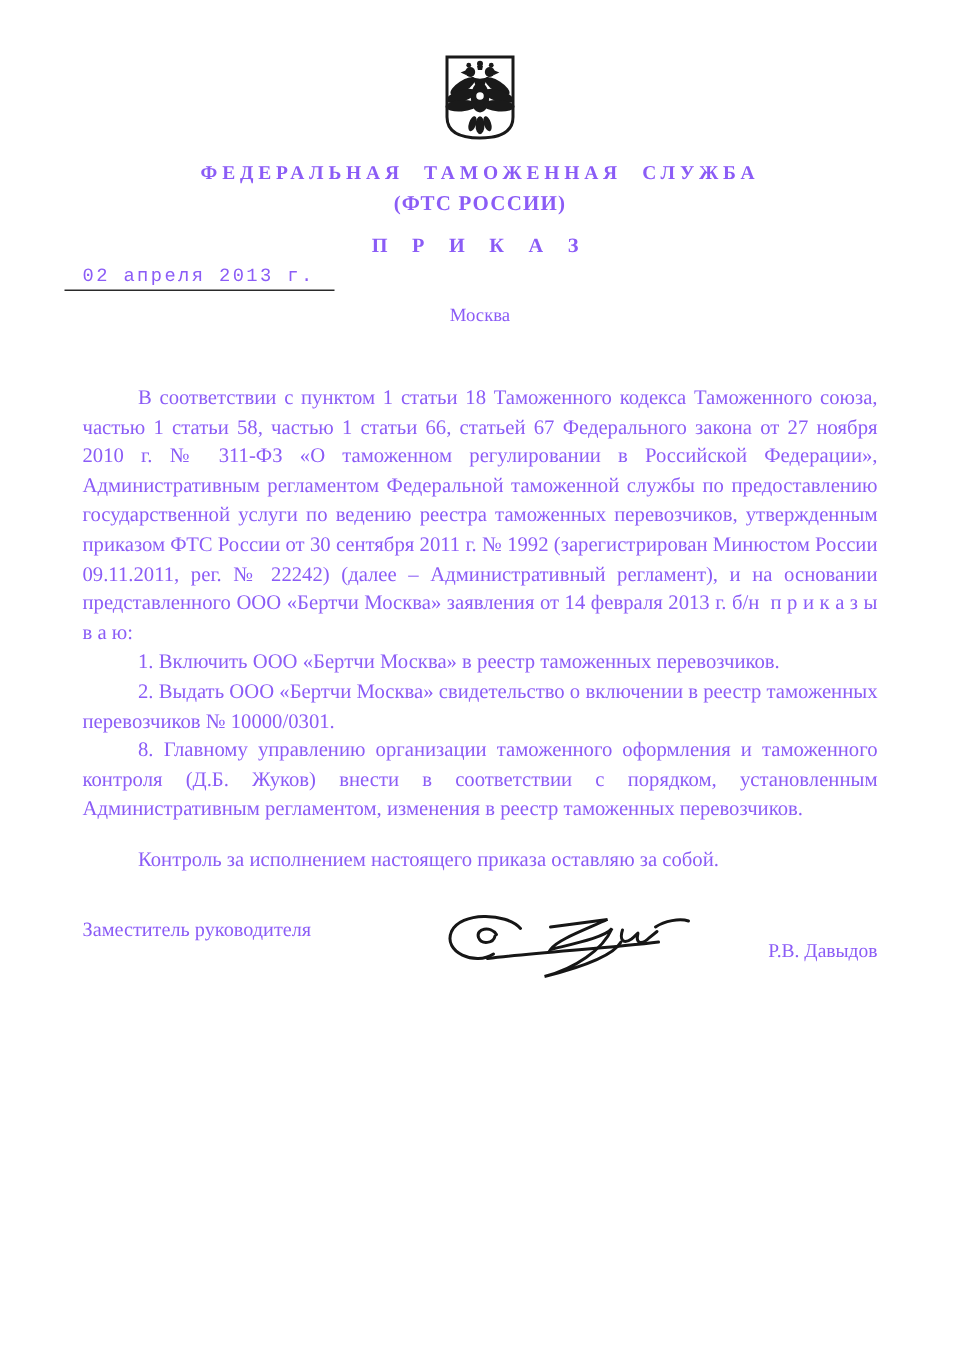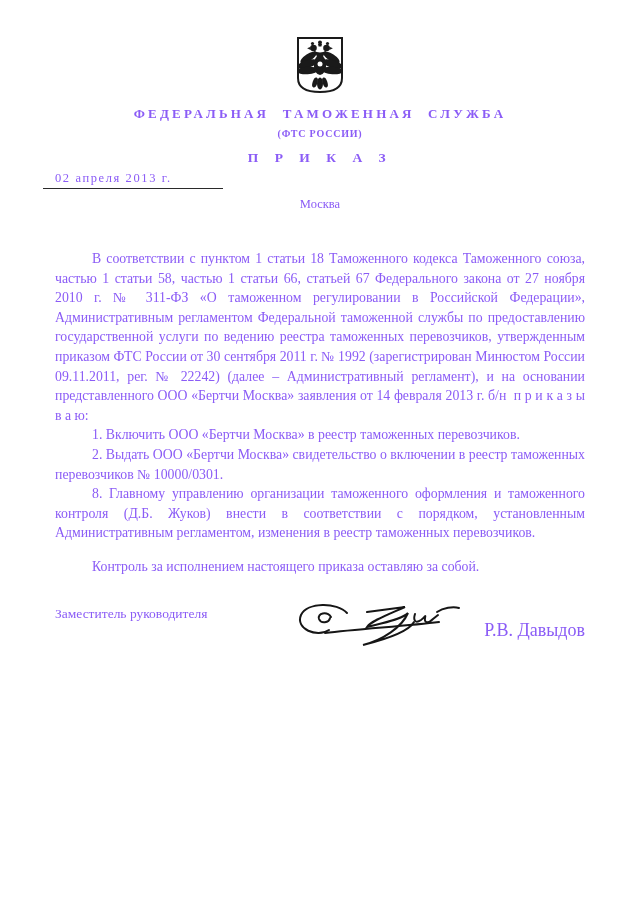--- a/index.html
+++ b/index.html
@@ -3,44 +3,44 @@
 <meta charset="utf-8">
 <style>
   html,body { margin:0; padding:0; background:#ffffff; }
   .page {
     position:relative; width:640px; height:900px; background:#fff;
     font-family:"Liberation Serif", serif; color:#8b5cf6; overflow:hidden;
   }
   .header { text-align:center; padding-top:36px; }
   .emblem-wrap { display:inline-block; line-height:0; }
   .org-name { font-size:13px; font-weight:bold; letter-spacing:3.2px; word-spacing:7px; margin-top:8px; }
-  .org-abbr { font-size:10px; font-weight:bold; letter-spacing:0.8px; margin-top:6px; }
+  .org-abbr { font-size:14px; font-weight:bold; letter-spacing:0.8px; margin-top:6px; }
   .doc-type { font-size:13.5px; font-weight:bold; letter-spacing:6.5px; margin-top:11px; }
   .date-row { position:relative; height:22px; margin-top:5px; }
   .date-cell {
     position:absolute; left:43px; top:0; width:168px;
     border-bottom:1.3px solid #2a2a2a; padding:0 0 2px 12px;
-    font-family:Liberation Serif, serif; font-size:12.5px; letter-spacing:1.6px;
+    font-family:Liberation Mono, monospace; font-size:12.5px; letter-spacing:1.6px;
     white-space:nowrap;
   }
   .num-cell { position:absolute; left:440px; top:0; white-space:nowrap; font-size:13px; }
   .num-line {
     display:inline-block; width:138px; border-bottom:1.3px solid #2a2a2a;
     padding:0 0 2px 6px; font-family:"Liberation Sans", sans-serif;
     font-size:12.5px; letter-spacing:1px;
   }
   .city { text-align:center; font-size:12.5px; margin-top:4px; }
   .doc-title { text-align:center; font-weight:bold; font-size:13.5px; line-height:17px; margin-top:46px; }
   .body-block { margin:37px 55px 0 55px; }
   .body-block p { margin:0; font-size:13.8px; line-height:19.6px; text-align:justify; text-indent:37px; }
   .body-block p.control { margin-top:14px; }
   .sign-block { position:relative; margin:27px 55px 0 55px; height:80px; }
   .sign-pos { font-size:13.5px; line-height:20px; }
   .sign-scribble { position:absolute; left:232px; top:-4px; line-height:0; }
-  .sign-name { position:absolute; right:0; top:16px; font-size:18px; }
+  .sign-name { position:absolute; right:0; top:16px; font-size:13px; }
   .footer {
     position:absolute; top:832px; left:230px; right:3px;
     border-top:1.5px solid #2f2f2f; padding-top:3px;
     font-size:11px; line-height:14px;
   }
   .footer .l2 { text-align:center; }
   .u { border-bottom:1px solid #222; padding-bottom:0.5px; }
 </style>
 </head>
 <body>

